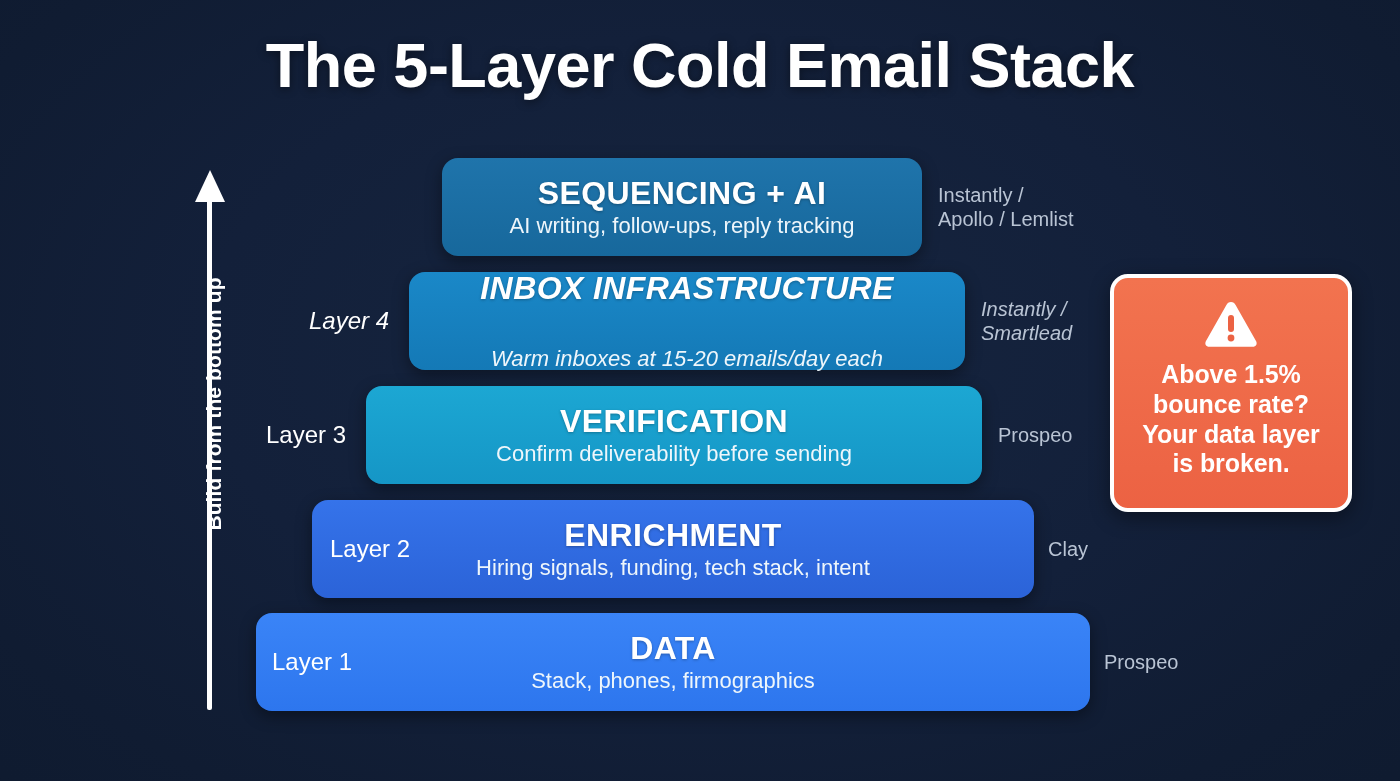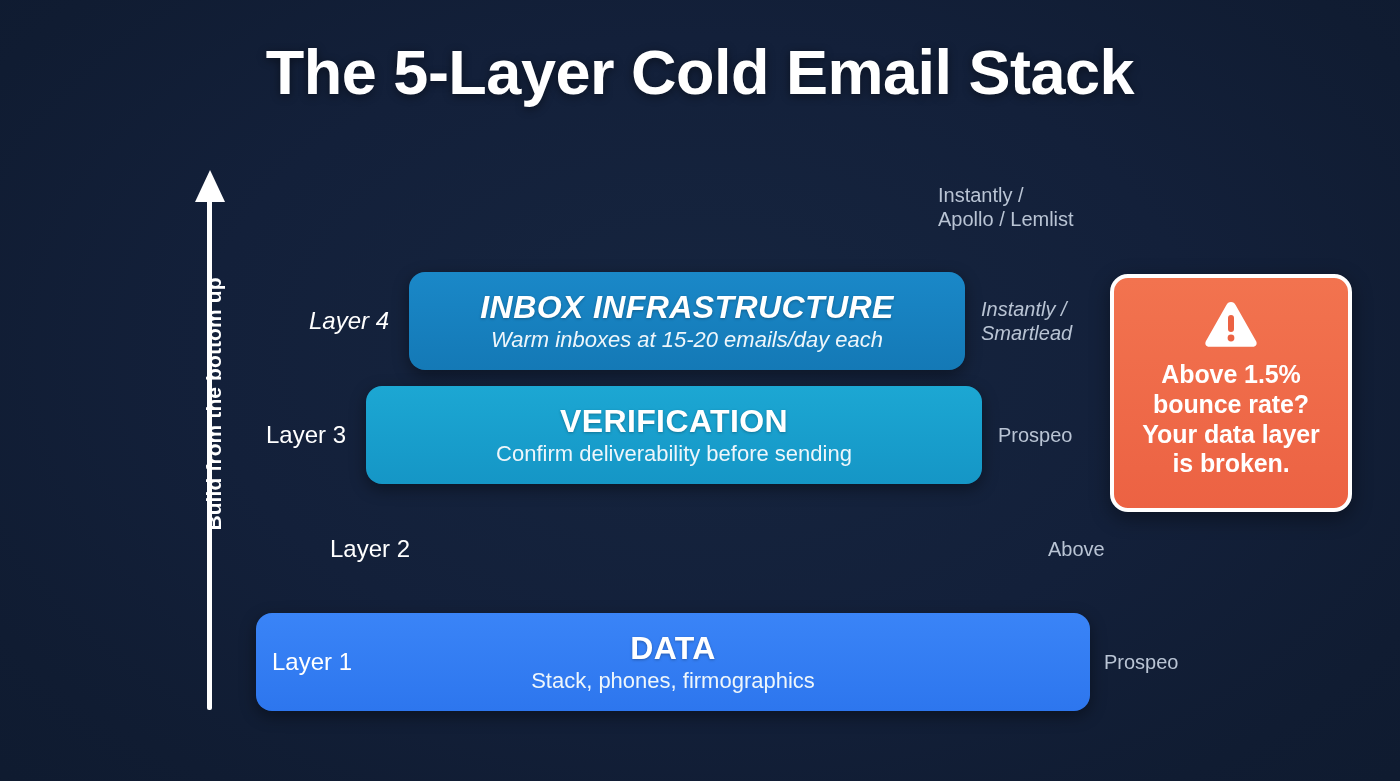--- a/index.html
+++ b/index.html
@@ -20,21 +20,21 @@
     width: 1400px;
     height: 781px;
     background:
       radial-gradient(ellipse 1100px 700px at 50% 45%, #16253f 0%, #13203a 45%, #101c32 75%, #0e1a2e 100%);
     overflow: hidden;
   }
 
   
   #title {
     position: absolute;
-    top: 41px;
+    top: 34px;
     left: 0;
     width: 1400px;
     text-align: center;
     font-size: 63px;
     font-weight: bold;
     color: #ffffff;
     letter-spacing: -0.5px;
     line-height: 1.0;
     text-shadow: 0 2px 10px rgba(0,0,0,0.45);
   }
@@ -139,21 +139,21 @@
     text-align: right;
   }
 
   
   #row-5 { top: 158px; left: 0; width: 1400px; }
   #row-5 .bar { left: 442px; width: 480px; background: linear-gradient(180deg,#1f74ab 0%, #17689c 100%); }
   #row-5 .layer-label { left: 160px; width: 262px; }
   #row-5 .vendor-label { left: 938px; }
 
   #row-4 { top: 272px; left: 5px; width: 1400px; font-style: italic; }
-  #row-4 .bar { left: 404px; width: 556px; background: linear-gradient(180deg,#1a88c8 0%, #1479b6 100%); }
+  #row-4 .bar { left: 404px; width: 556px; background: linear-gradient(180deg,#1a88c8 0%, #1479b6 100%); justify-content: space-between; }
   #row-4 .layer-label { left: 120px; width: 264px; }
   #row-4 .vendor-label { left: 976px; }
 
   #row-3 { top: 386px; left: 0; width: 1400px; }
   #row-3 .bar { left: 366px; width: 616px; background: linear-gradient(180deg,#1ca7d3 0%, #1596c6 100%); }
   #row-3 .layer-label { left: 80px; width: 266px; }
   #row-3 .vendor-label { left: 998px; }
 
   #row-2 { top: 500px; left: 0; width: 1400px; }
   #row-2 .bar { left: 312px; width: 722px; background: linear-gradient(180deg,#3573ea 0%, #2b63d8 100%); }
@@ -203,20 +203,24 @@
 
   <div id="title">The 5-Layer Cold Email Stack</div>
 
   <div id="arrow-group">
     <div id="arrow-head"></div>
     <div id="arrow-shaft"></div>
     <div id="arrow-caption">Build from the bottom up</div>
   </div>
 
   <div class="row" id="row-5">
+    <div class="bar">
+      <div class="bar-title">SEQUENCING + AI</div>
+      <div class="bar-sub">AI writing, follow-ups, reply tracking</div>
+    </div>
     <div class="vendor-label">
       <span>Instantly /</span>
       <span>Apollo / Lemlist</span>
     </div>
   </div>
 
   <div class="row" id="row-4">
     <div class="layer-label">Layer 4</div>
     <div class="bar">
       <div class="bar-title">INBOX INFRASTRUCTURE</div>
@@ -233,23 +237,27 @@
     <div class="bar">
       <div class="bar-title">VERIFICATION</div>
       <div class="bar-sub">Confirm deliverability before sending</div>
     </div>
     <div class="vendor-label">
       <span>Prospeo</span>
     </div>
   </div>
 
   <div class="row" id="row-2">
+    <div class="bar">
+      <div class="bar-title">ENRICHMENT</div>
+      <div class="bar-sub">Hiring signals, funding, tech stack, intent</div>
+    </div>
     <div class="layer-label">Layer 2</div>
     <div class="vendor-label">
-      <span>Above</span>
+      <span>Clay</span>
     </div>
   </div>
 
   <div class="row" id="row-1">
     <div class="bar">
       <div class="bar-title">DATA</div>
       <div class="bar-sub">Stack, phones, firmographics</div>
     </div>
     <div class="layer-label">Layer 1</div>
     <div class="vendor-label">

